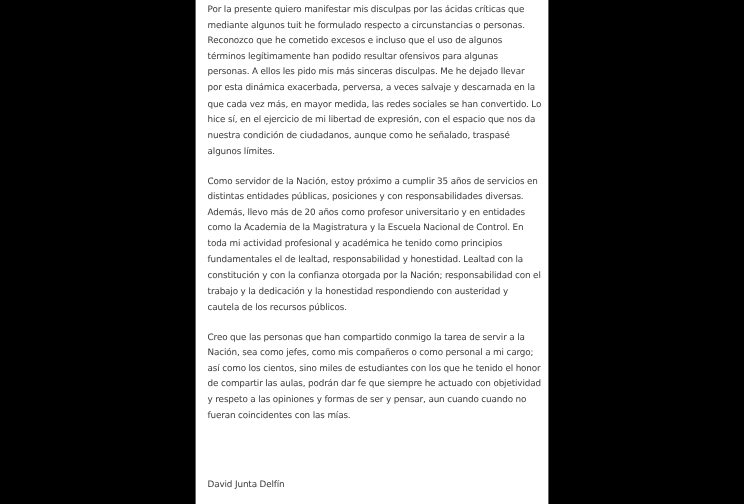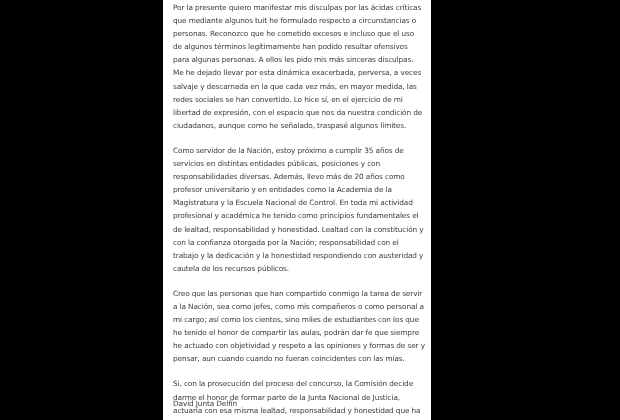--- a/index.html
+++ b/index.html
@@ -7,21 +7,21 @@
       padding: 0;
       width: 620px;
       height: 420px;
       background: #000000;
       overflow: hidden;
     }
     .page {
       position: absolute;
       left: 163px;
       top: 0;
-      width: 268px;
+      width: 294px;
       height: 420px;
       background: #ffffff;
       box-sizing: border-box;
       padding: 1px 6px 0 10px;
       font-family: "DejaVu Sans", sans-serif;
       font-size: 7.35px;
       line-height: 13.1px;
       color: #3a3a3a;
       letter-spacing: -0.12px;
     }
@@ -35,15 +35,14 @@
       margin: 0;
     }
   </style>
 </head>
 <body>
 
 <div class="page">
   <p class="para">Por la presente quiero manifestar mis disculpas por las ácidas críticas que mediante algunos tuit he formulado respecto a  circunstancias o personas. Reconozco que he cometido excesos e incluso que el uso de algunos términos legítimamente han podido resultar ofensivos para algunas personas. A ellos les pido mis más sinceras disculpas. Me he dejado llevar por esta dinámica exacerbada, perversa, a veces salvaje y descarnada en la que cada vez más, en mayor medida, las redes sociales se han convertido. Lo hice sí, en el ejercicio de mi libertad de expresión, con el espacio que nos da nuestra condición de ciudadanos, aunque como he señalado, traspasé algunos límites.</p>
   <p class="para">Como servidor de la Nación, estoy próximo a cumplir 35 años de servicios en distintas entidades públicas, posiciones y con responsabilidades diversas. Además, llevo más de 20 años como profesor universitario y en entidades como la Academia de la Magistratura y la Escuela Nacional de Control. En toda mi actividad profesional y académica he tenido como principios fundamentales el de lealtad, responsabilidad y honestidad. Lealtad con la constitución y con la confianza otorgada por la Nación; responsabilidad con el trabajo y la dedicación y la honestidad respondiendo con austeridad y cautela de los recursos públicos.</p>
   <p class="para">Creo que las personas que han compartido conmigo la tarea de servir a la Nación, sea como jefes, como mis compañeros o como personal a mi cargo; así como los cientos, sino miles de estudiantes con los que he tenido el honor de compartir las aulas, podrán dar fe que siempre he actuado con objetividad y respeto a las opiniones y formas de ser y pensar, aun cuando cuando no fueran coincidentes con las mías.</p>
-  <p class="para">Si, con la prosecución del proceso del concurso, la Comisión decide darme el honor de formar parte de la Junta Nacional de Justicia, actuaría con esa misma lealtad, responsabilidad y honestidad que ha guiado mi vida.</p>
   <p class="signature">David Junta Delfín</p>
 </div>
 
 </body></html>

